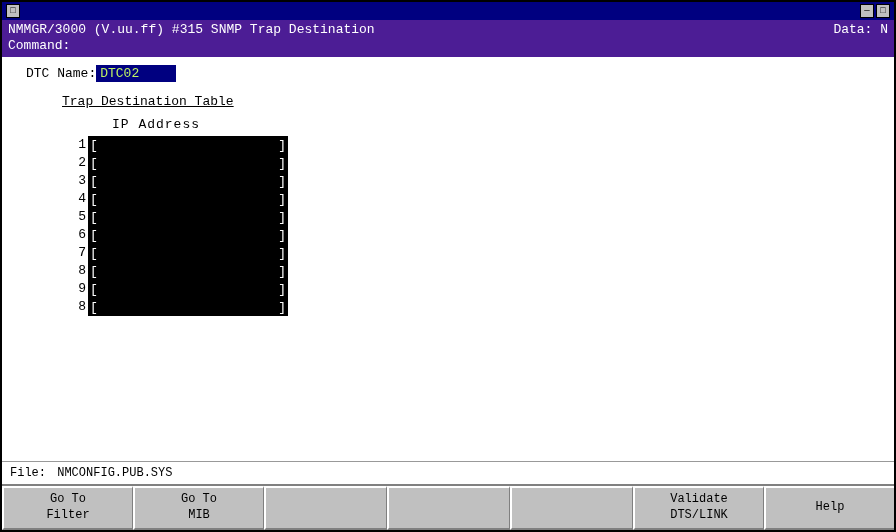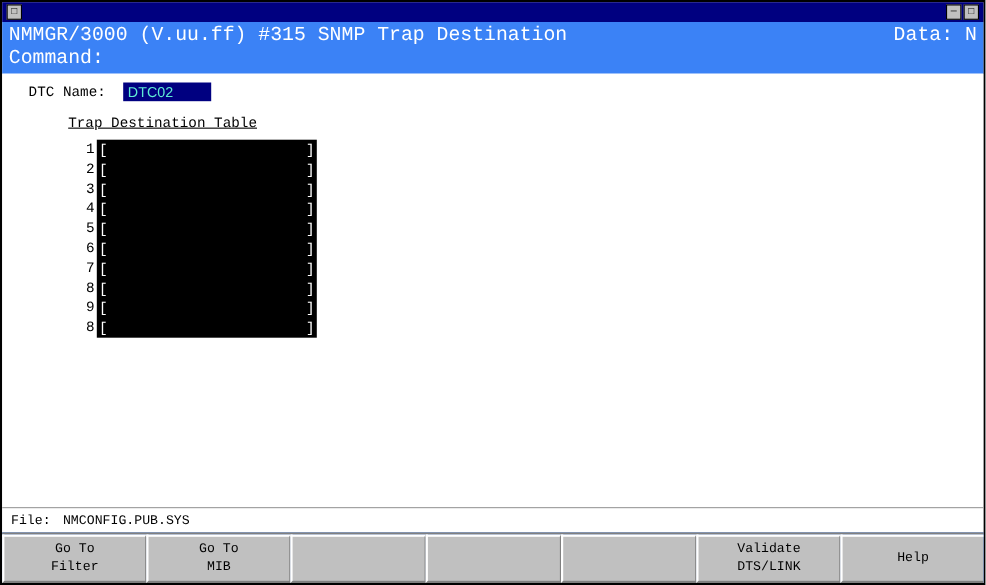--- a/index.html
+++ b/index.html
@@ -55,25 +55,25 @@
       width: 14px;
       height: 14px;
       background: #c0c0c0;
       border: 1px solid #000;
       font-size: 9px;
       display: flex;
       align-items: center;
       justify-content: center;
     }
     #header-area {
-      background: #3b82f6;
+      background: #4c1d95;
       color: #ffffff;
       padding: 2px 6px 4px 6px;
       font-family: 'Courier New', Courier, monospace;
-      font-size: 18px;
+      font-size: 13px;
     }
     #header-line1 {
       display: flex;
       justify-content: space-between;
     }
     #header-line2 {
       margin-top: 1px;
     }
     #header-line3 {
       margin-top: 1px;
@@ -86,27 +86,27 @@
       font-size: 13px;
       color: #000000;
     }
     #dtc-row {
       display: flex;
       align-items: center;
       margin-bottom: 12px;
       margin-left: 8px;
     }
     #dtc-label {
-      margin-right: 16px;
+      margin-right: 0;
     }
     #dtc-value {
       background: #000080;
-      color: #5eead4;
+      color: #bef264;
       padding: 1px 4px;
-      font-family: Liberation Sans, sans-serif;
+      font-family: Liberation Mono, monospace;
       font-size: 13px;
       min-width: 80px;
     }
     #trap-table-section {
       margin-left: 44px;
     }
     #trap-table-title {
       text-decoration: underline;
       margin-bottom: 8px;
       font-family: 'Courier New', Courier, monospace;
@@ -229,20 +229,21 @@
 
   <div id="main-content">
 
     <div id="dtc-row">
       <span id="dtc-label">DTC Name:</span>
       <span id="dtc-value">DTC02</span>
     </div>
 
     <div id="trap-table-section">
       <div id="trap-table-title">Trap Destination Table</div>
+      <div id="ip-address-header">IP Address</div>
 
       <div id="ip-table">
         <div id="row-numbers">
 
         <div class="row-num">1</div>
             <div class="row-num">2</div>
             <div class="row-num">3</div>
             <div class="row-num">4</div>
             <div class="row-num">5</div>
             <div class="row-num">6</div>

